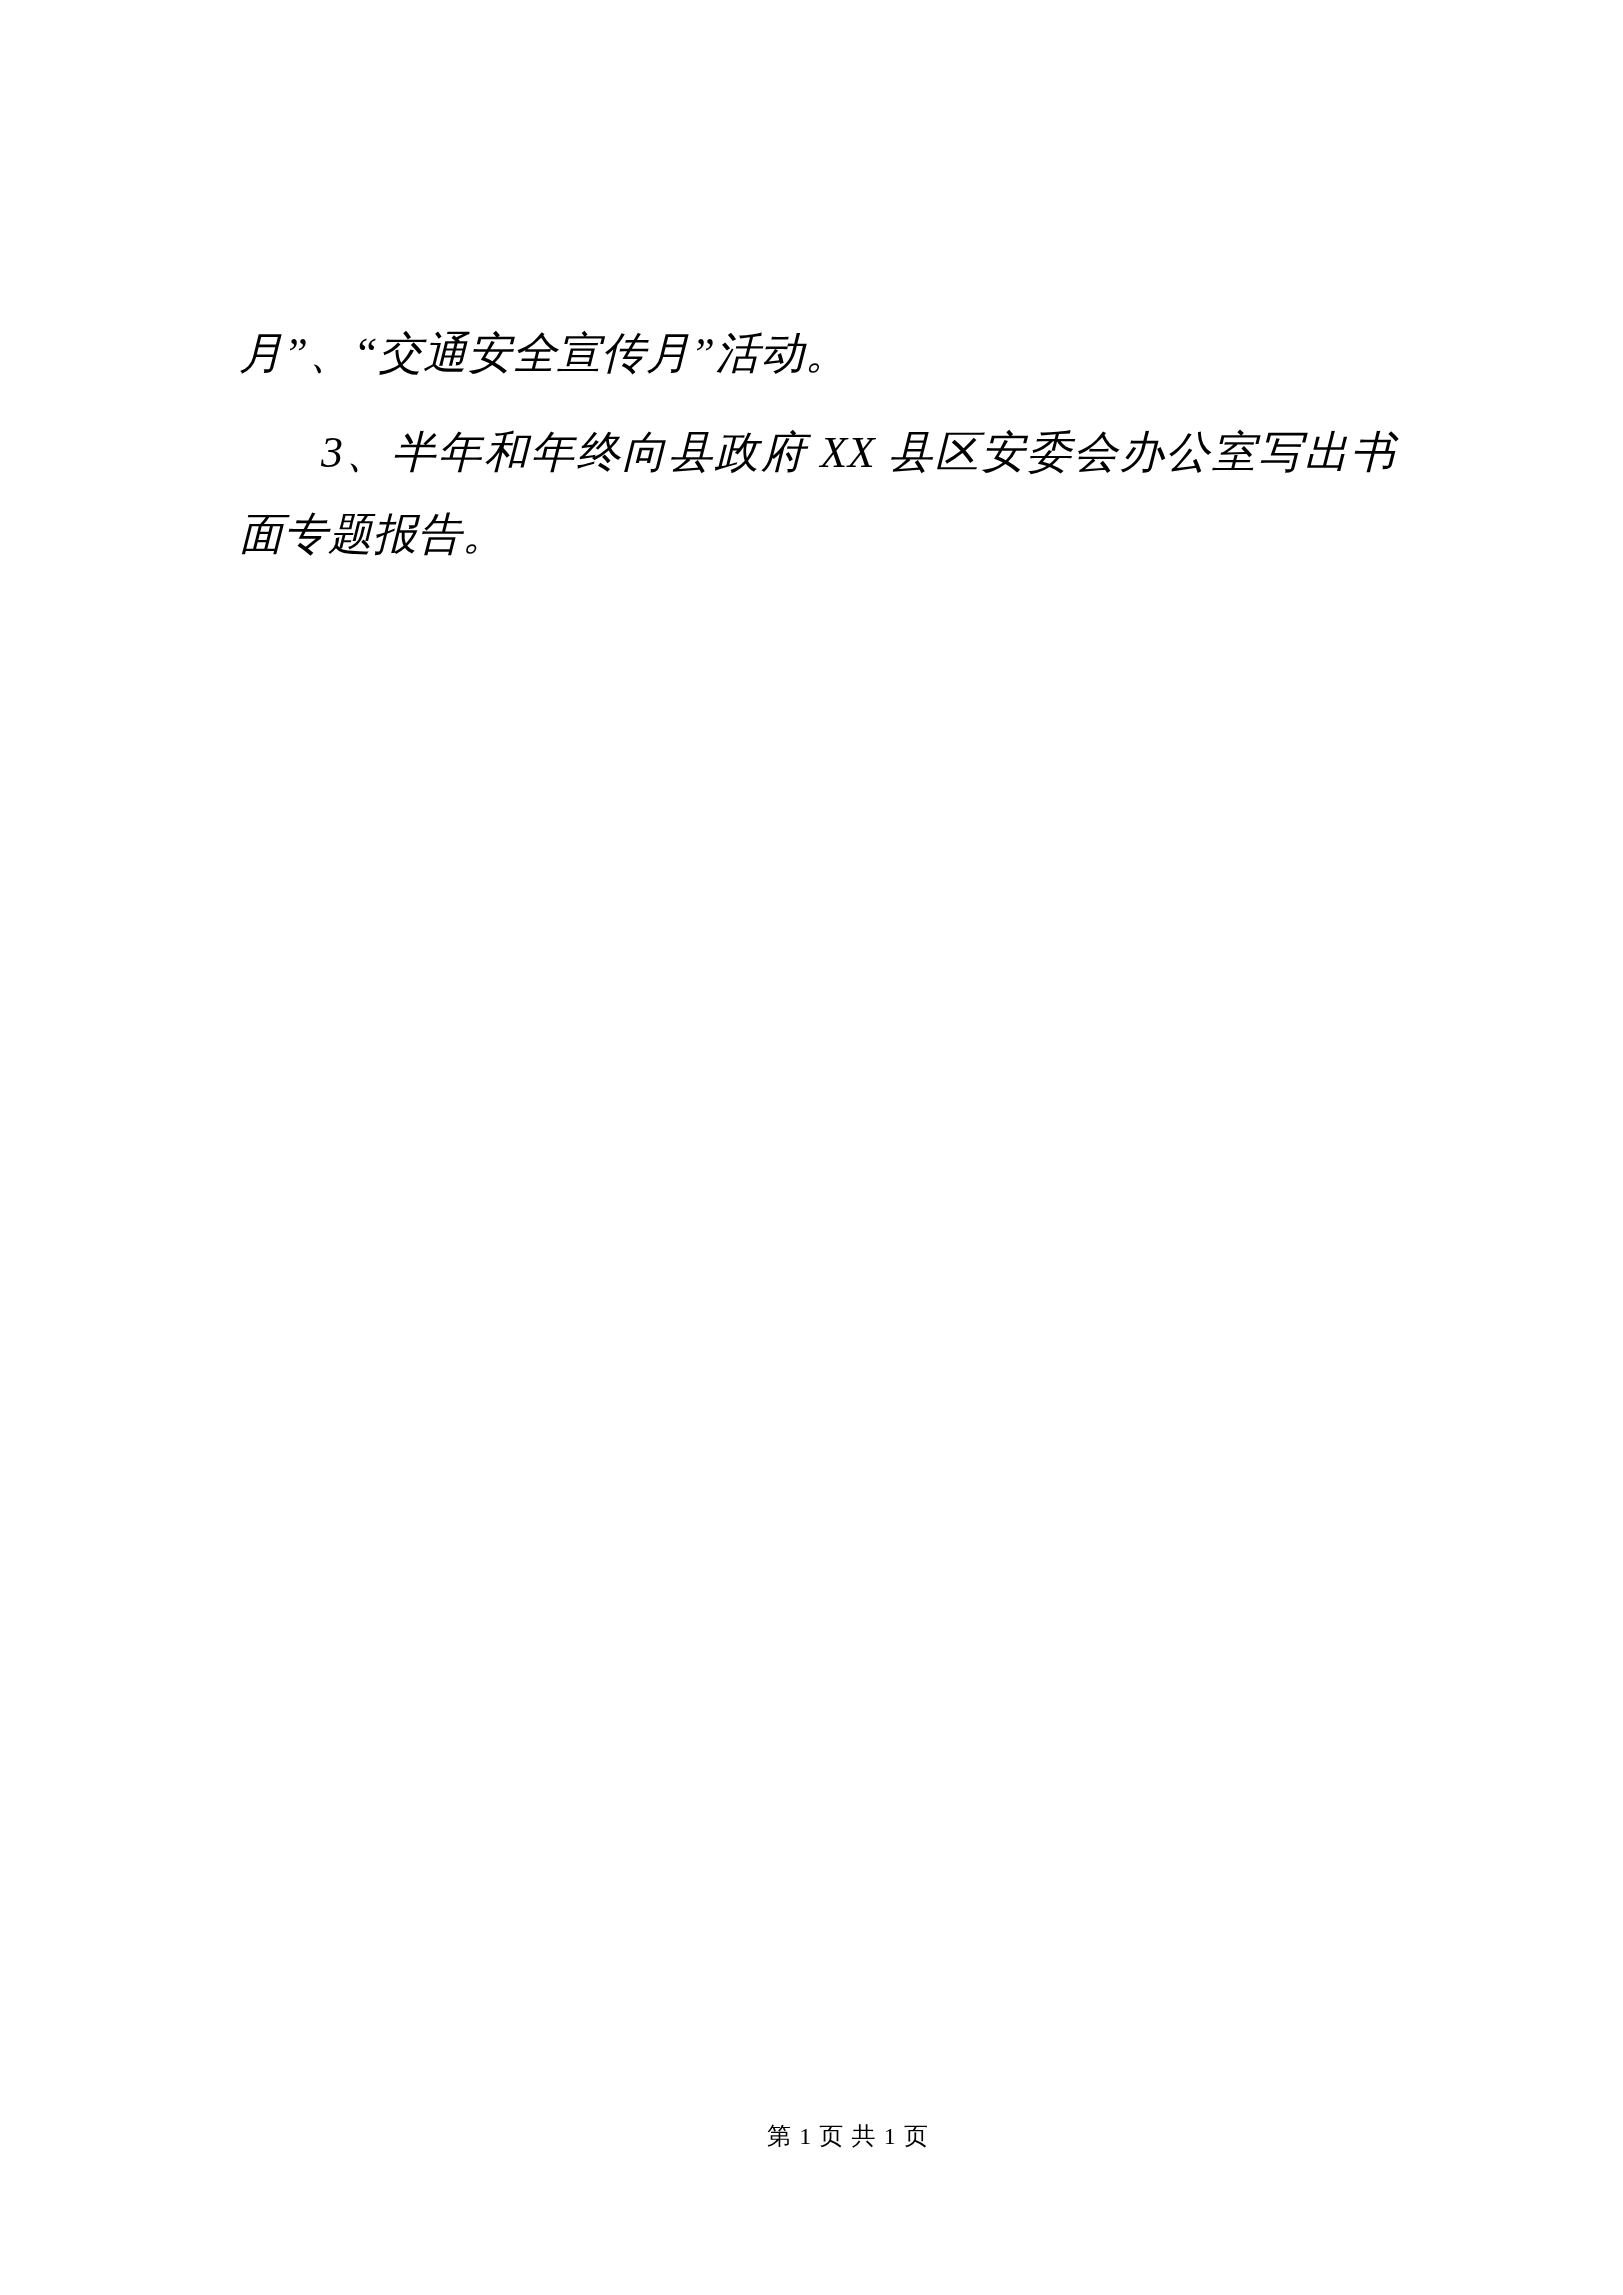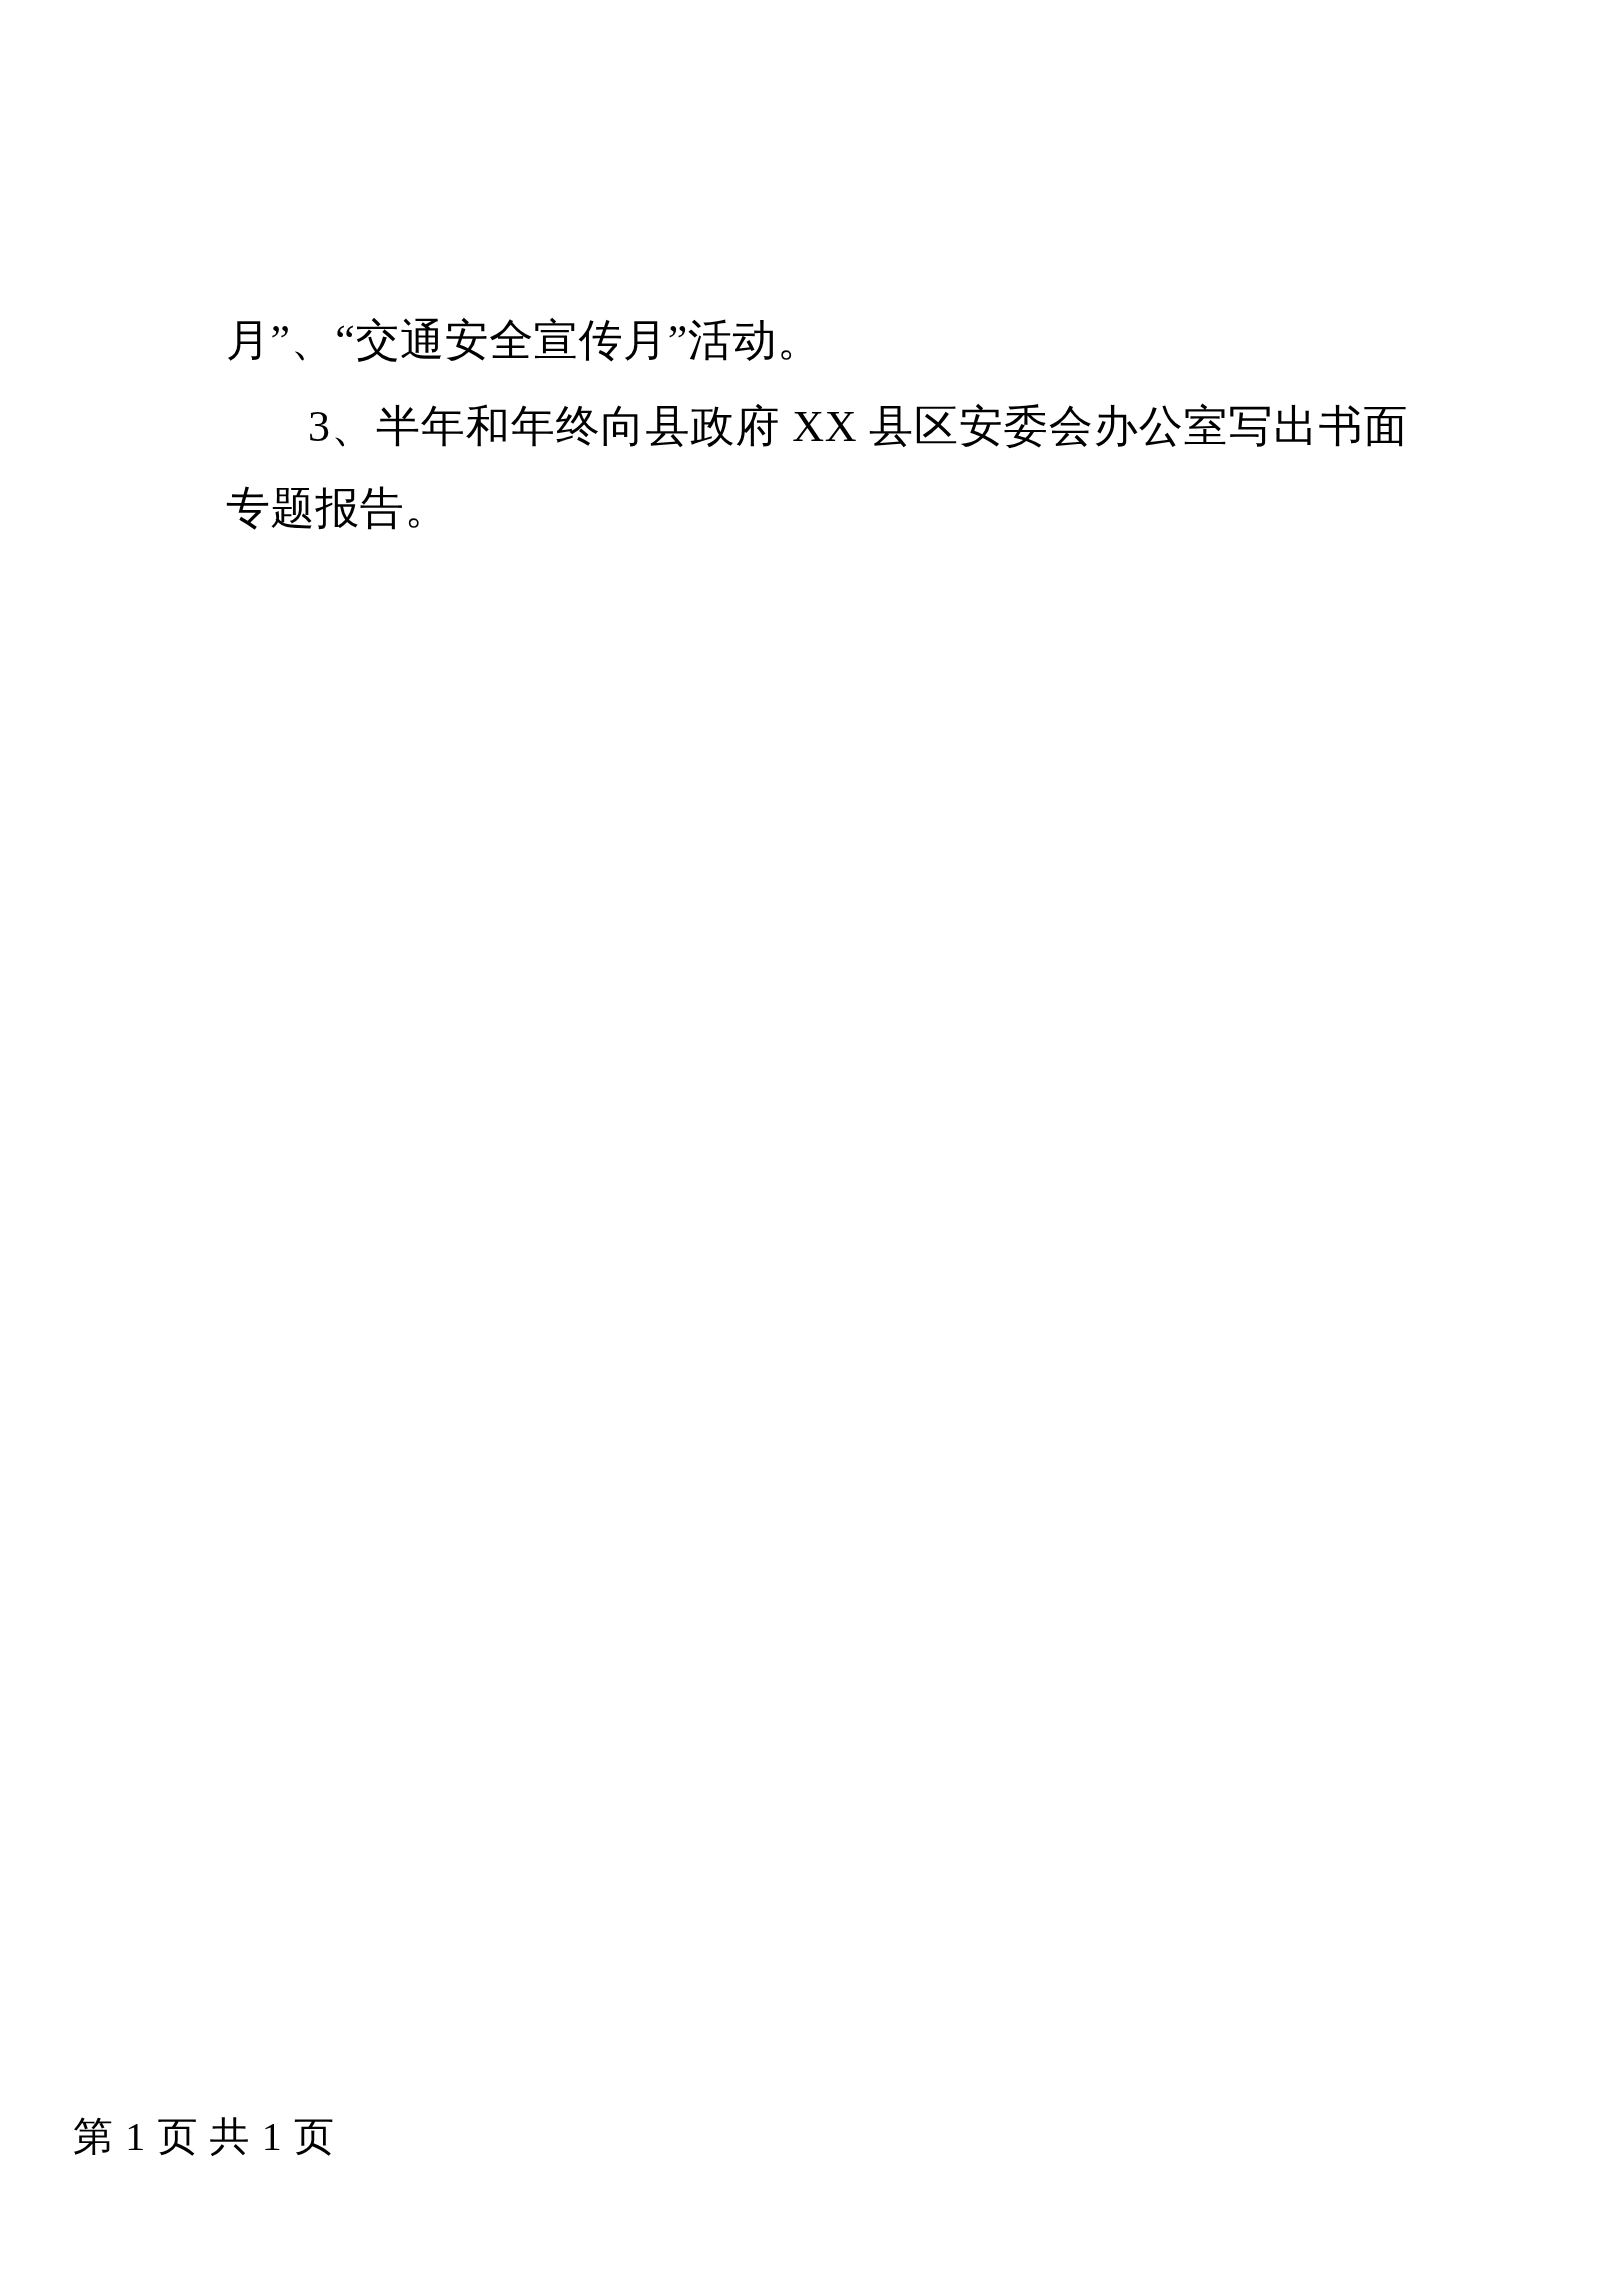--- a/index.html
+++ b/index.html
@@ -20,33 +20,34 @@
     position: absolute;
     left: 222px;
     top: 296px;
     width: 1190px;
     font-size: 44px;
     line-height: 82px;
     text-align: justify;
     letter-spacing: 0.6px;
   }
   .content p {
-    margin: 4px;
+    margin: 17px;
     padding: 0;
+    font-style: italic;
   }
   .content p.indent {
     text-indent: 82px;
   }
   .footer {
     position: absolute;
     left: 0;
     right: 0;
     top: 2119px;
-    text-align: left;
-    font-size: 40px;
+    text-align: center;
+    font-size: 24px;
     line-height: 35px;
     
     padding-left: 73px;
     letter-spacing: 1.1px;
   }
 </style>
 </head>
 <body>
 
 <div class="page">

